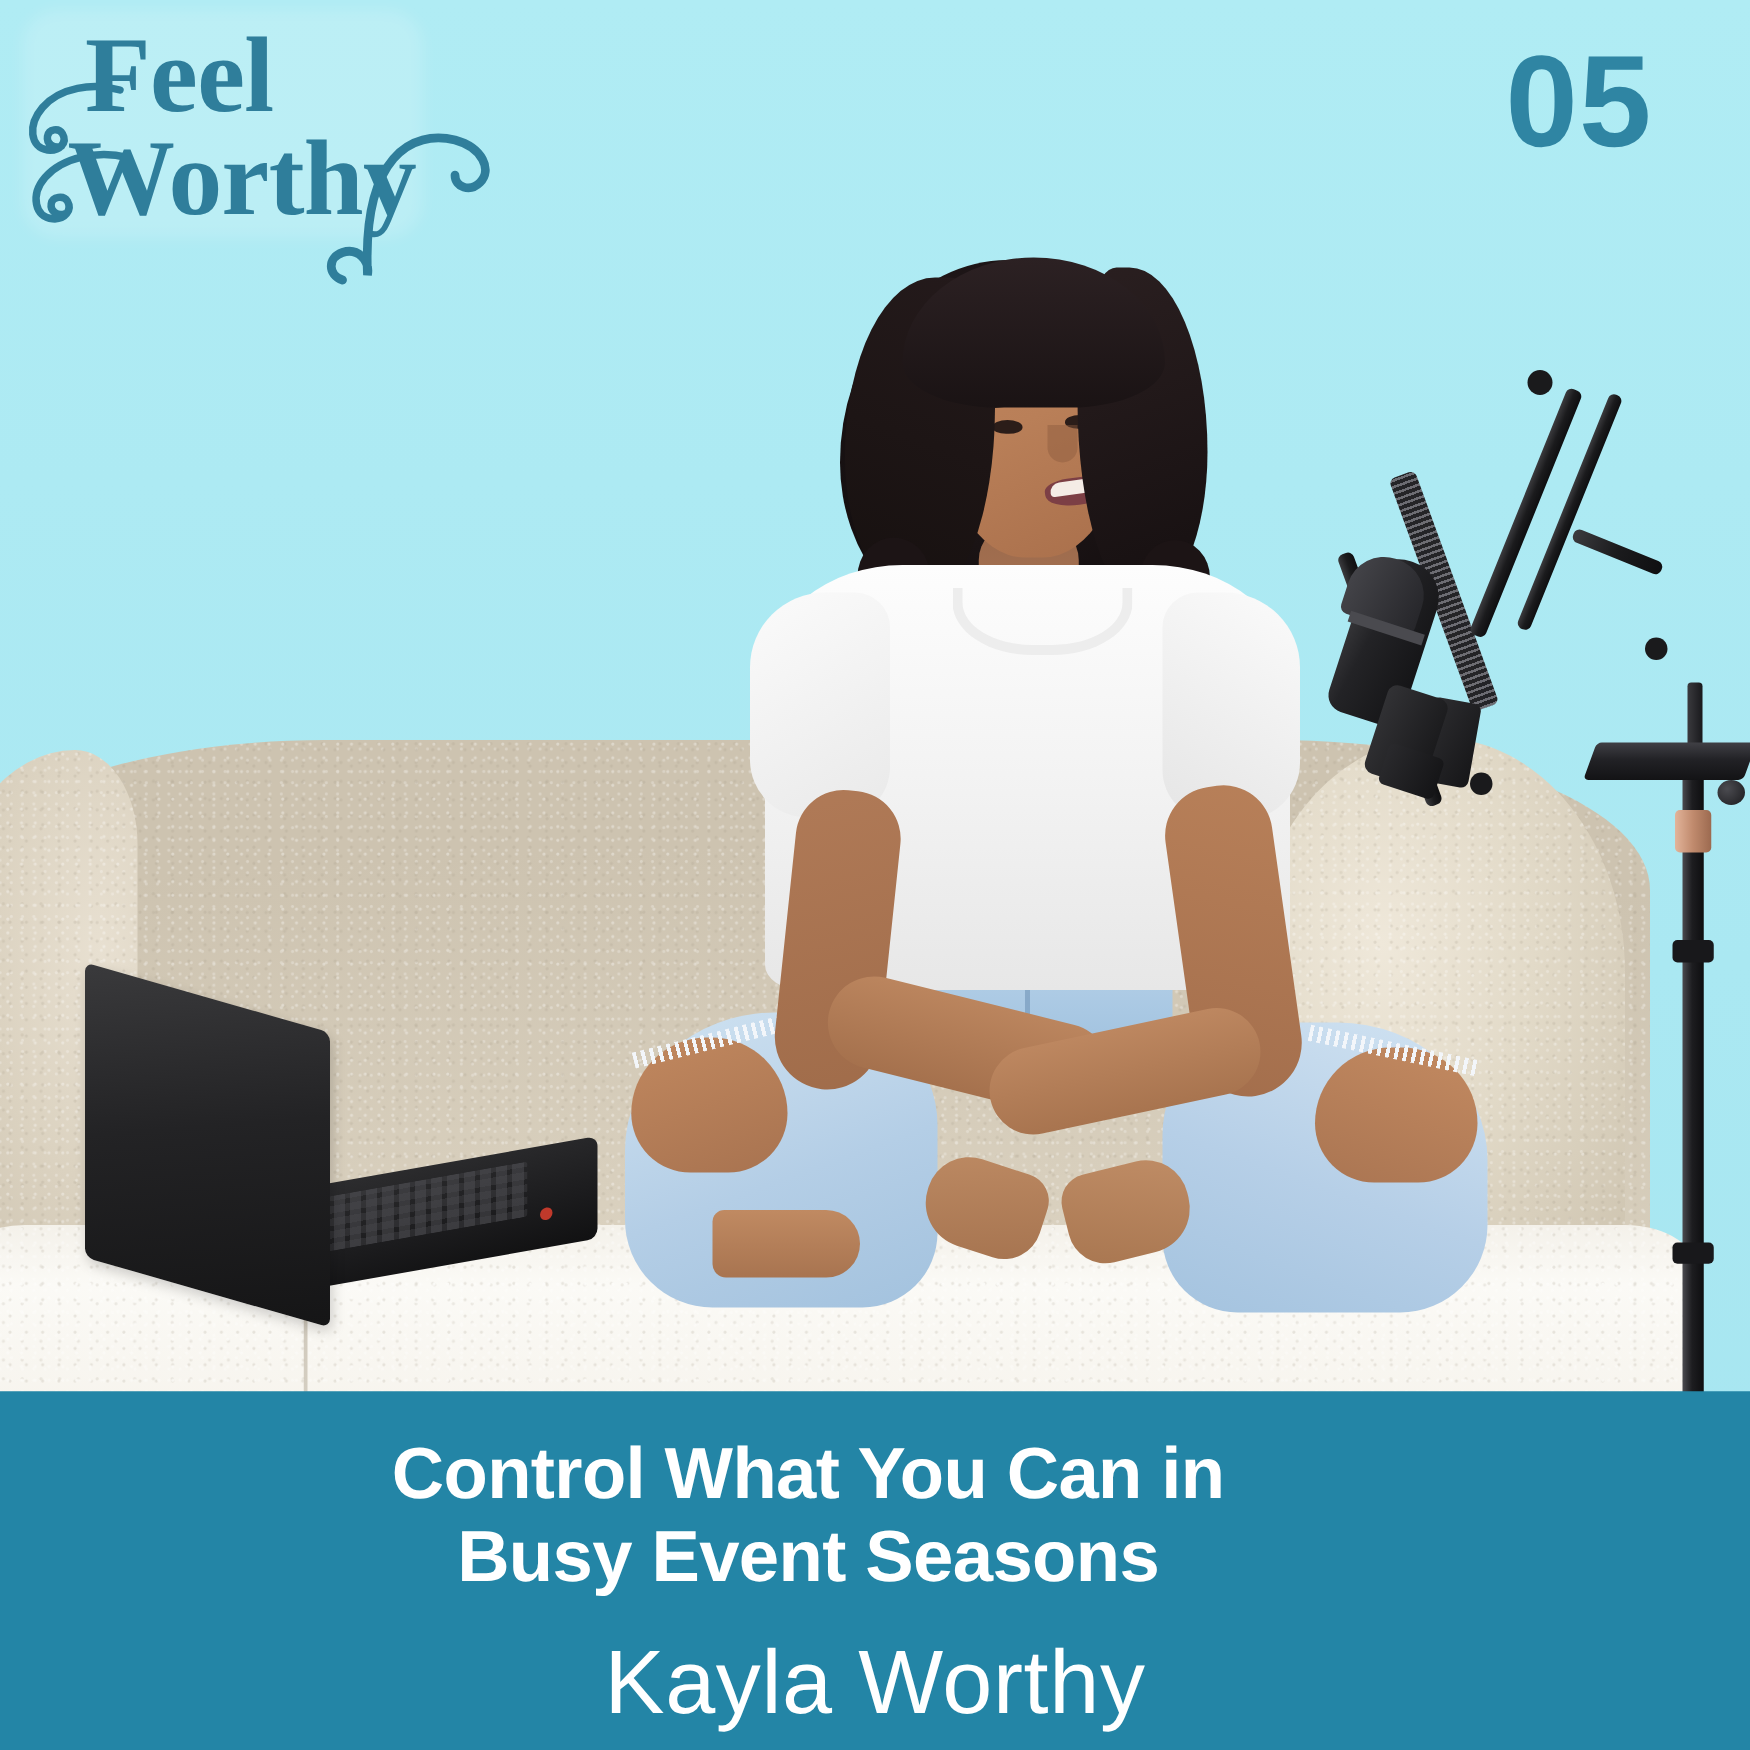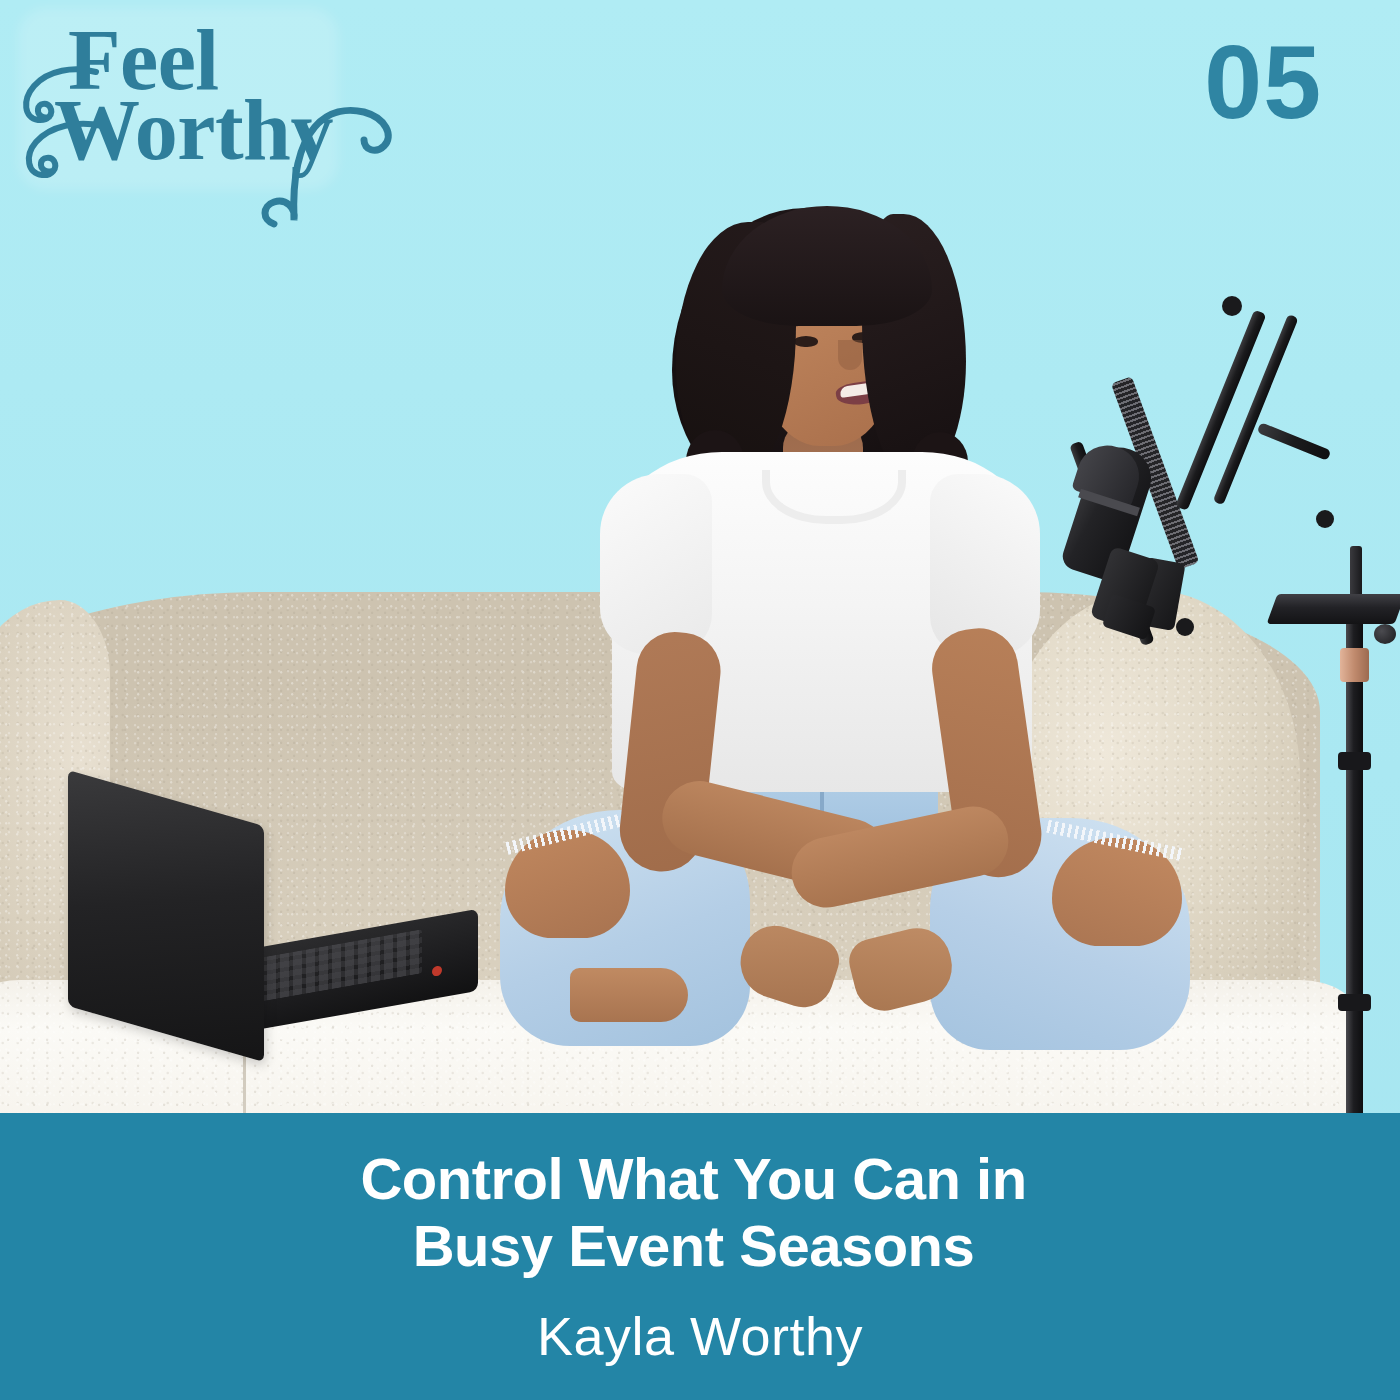--- a/index.html
+++ b/index.html
@@ -39,21 +39,21 @@
     color: #2f7e9b;
   }
   .logo-line {
     font-family: "Liberation Serif", "DejaVu Serif", serif;
     font-weight: 700;
     line-height: 0.86;
     letter-spacing: -0.5px;
     position: absolute;
   }
   .logo-line1 { font-size: 86px; left: 16px; top: 8px; }
-  .logo-line2 { font-size: 86px; left: 2px;  top: 78px; }
+  .logo-line2 { font-size: 86px; left: 2px;  top: 90px; }
   .swash {
     position: absolute;
     stroke: #2f7e9b;
     fill: none;
   }
   .swash-f { left: -38px; top: 48px; }
   .swash-w { left: -40px; top: 100px; }
   .swash-y { left: 208px; top: 86px; }
 
   
@@ -470,29 +470,28 @@
   .title {
     position: absolute;
     left: 0; top: 32px;
     width: 1293px;
     text-align: center;
     color: #ffffff;
     font-size: 58px;
     font-weight: 700;
     line-height: 1.16;
     letter-spacing: -0.5px;
-    margin-left: 47px;
   }
   .subtitle {
     position: absolute;
     left: 0; top: 192px;
     width: 1400px;
     text-align: center;
     color: #ffffff;
-    font-size: 54px;
+    font-size: 72px;
     font-weight: 300;
     letter-spacing: 0.5px;
   }
 </style>
 </head>
 <body>
 
 <div class="cover">
 
   <div class="bg-sky"></div>

